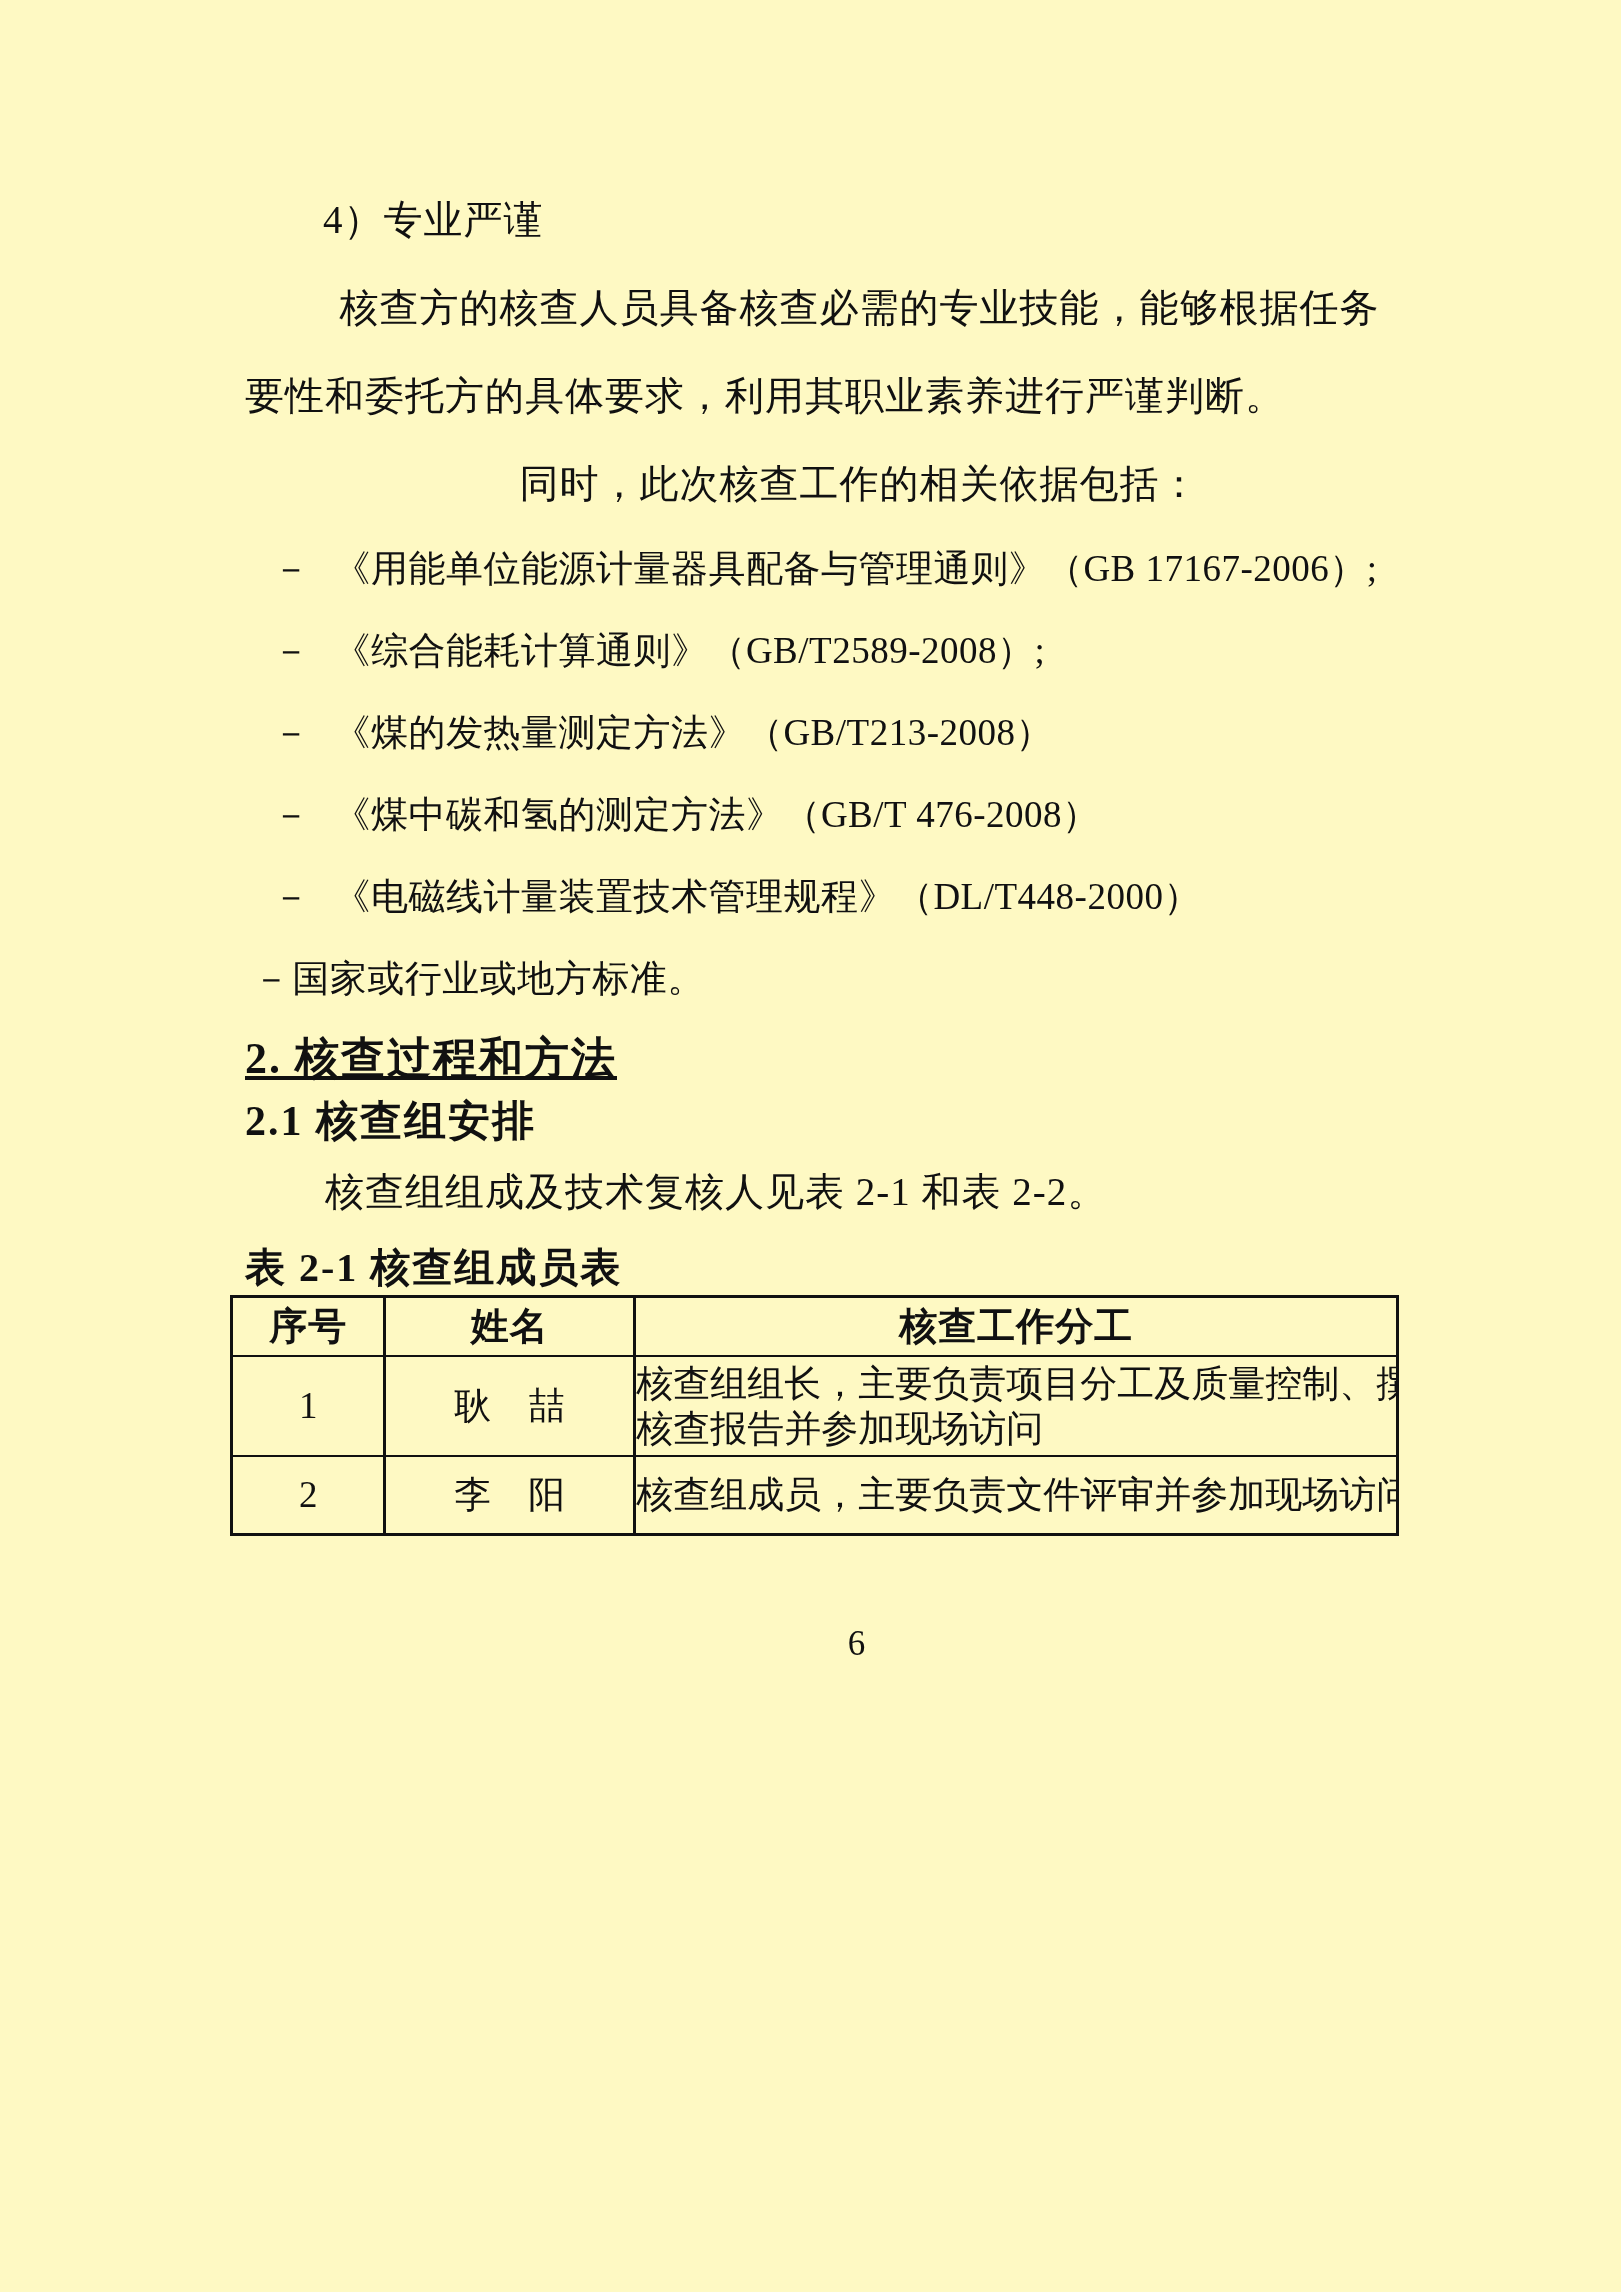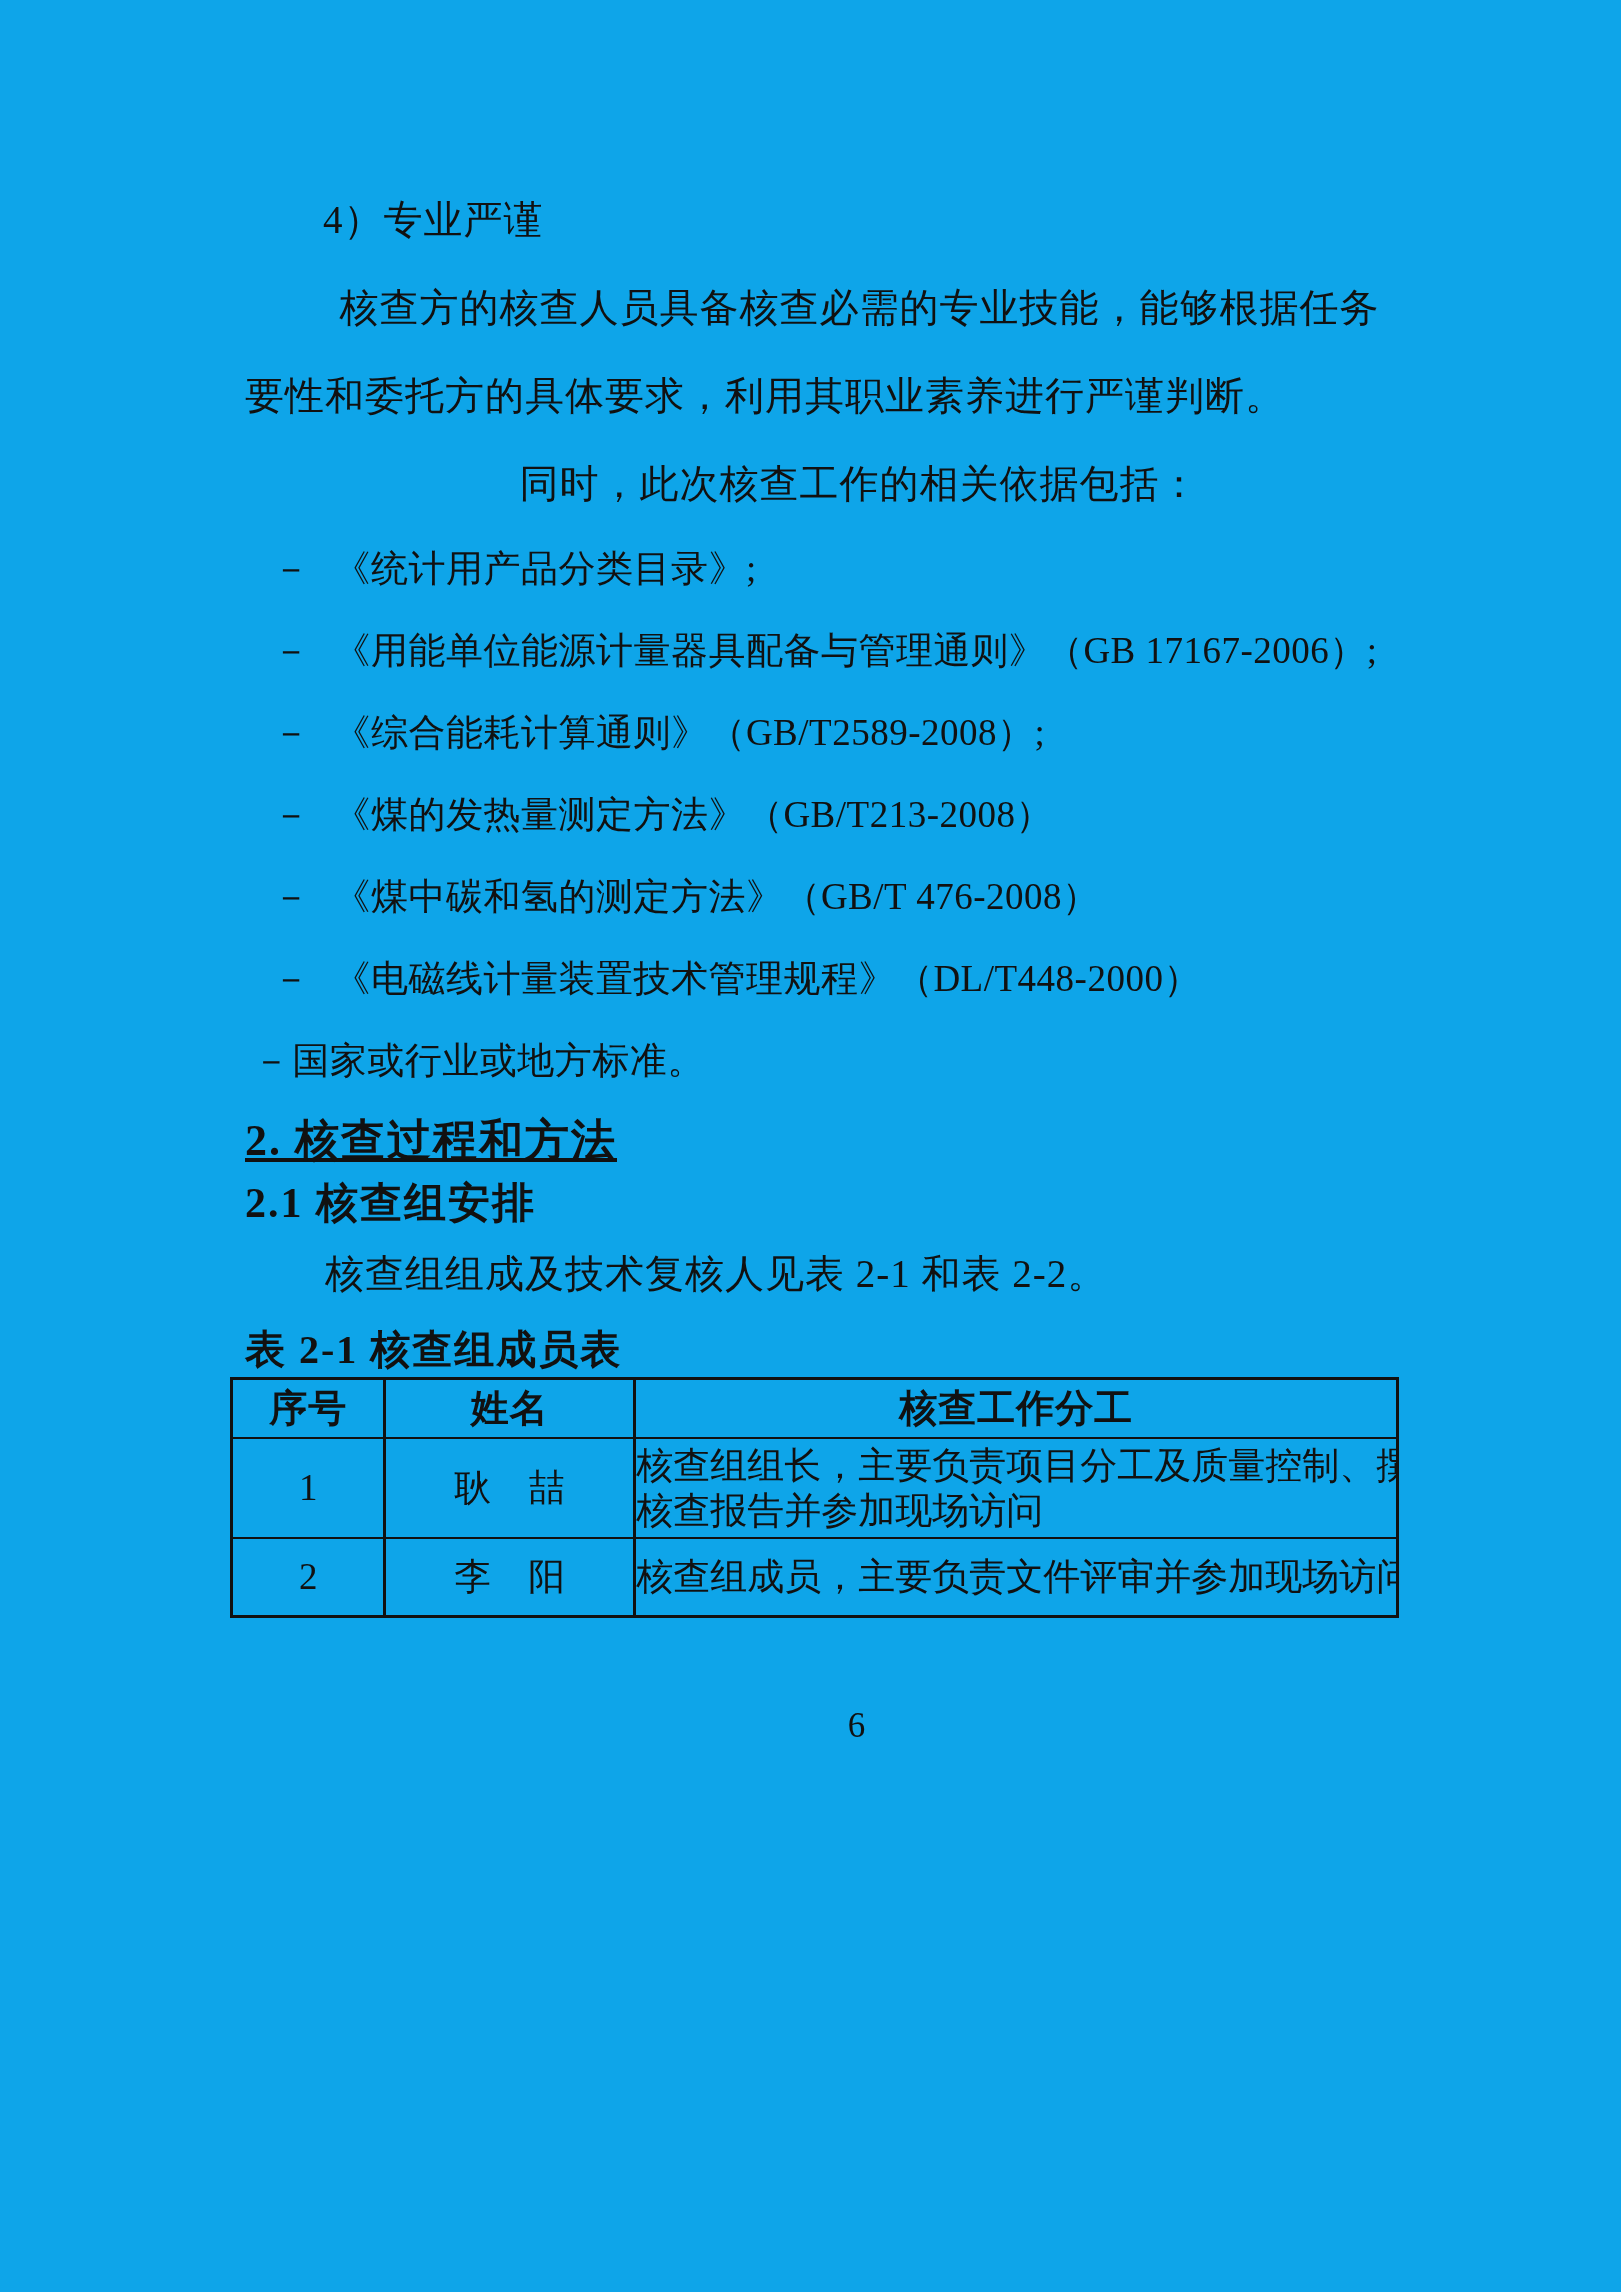--- a/index.html
+++ b/index.html
@@ -1,19 +1,19 @@
 <!DOCTYPE html>
 <html><head>
 <meta charset="utf-8">
 <style>
   html,body{margin:0;padding:0;background:#9e9e9e;}
   .page{
     position:relative;
     width:1621px;height:2293px;
-    background:#0ea5e9;
+    background:#fef9c3;
     color:#111;
     font-family:"Liberation Serif","DejaVu Serif",serif;
     overflow:hidden;
     margin:0 auto;
   }
   .content{
     position:absolute;
     left:245px;top:176px;
     width:1149px;
   }
@@ -133,23 +133,20 @@
     <div class="line indent1">4）专业严谨</div>
 
     <div>
       <div class="line ind2 jl">核查方的核查人员具备核查必需的专业技能，能够根据任务的重</div>
       <div class="line">要性和委托方的具体要求，利用其职业素养进行严谨判断。</div>
     </div>
 
     <div class="line ind2">同时，此次核查工作的相关依据包括：</div>
 
     <div class="reflist">
-      <div class="ref">
-        <span class="marker">－</span><span>《统计用产品分类目录》;</span>
-      </div>
       <div class="ref">
         <span class="marker">－</span><span>《用能单位能源计量器具配备与管理通则》（GB 17167-2006）;</span>
       </div>
       <div class="ref">
         <span class="marker">－</span><span>《综合能耗计算通则》（GB/T2589-2008）;</span>
       </div>
       <div class="ref">
         <span class="marker">－</span><span>《煤的发热量测定方法》（GB/T213-2008）</span>
       </div>
       <div class="ref">

